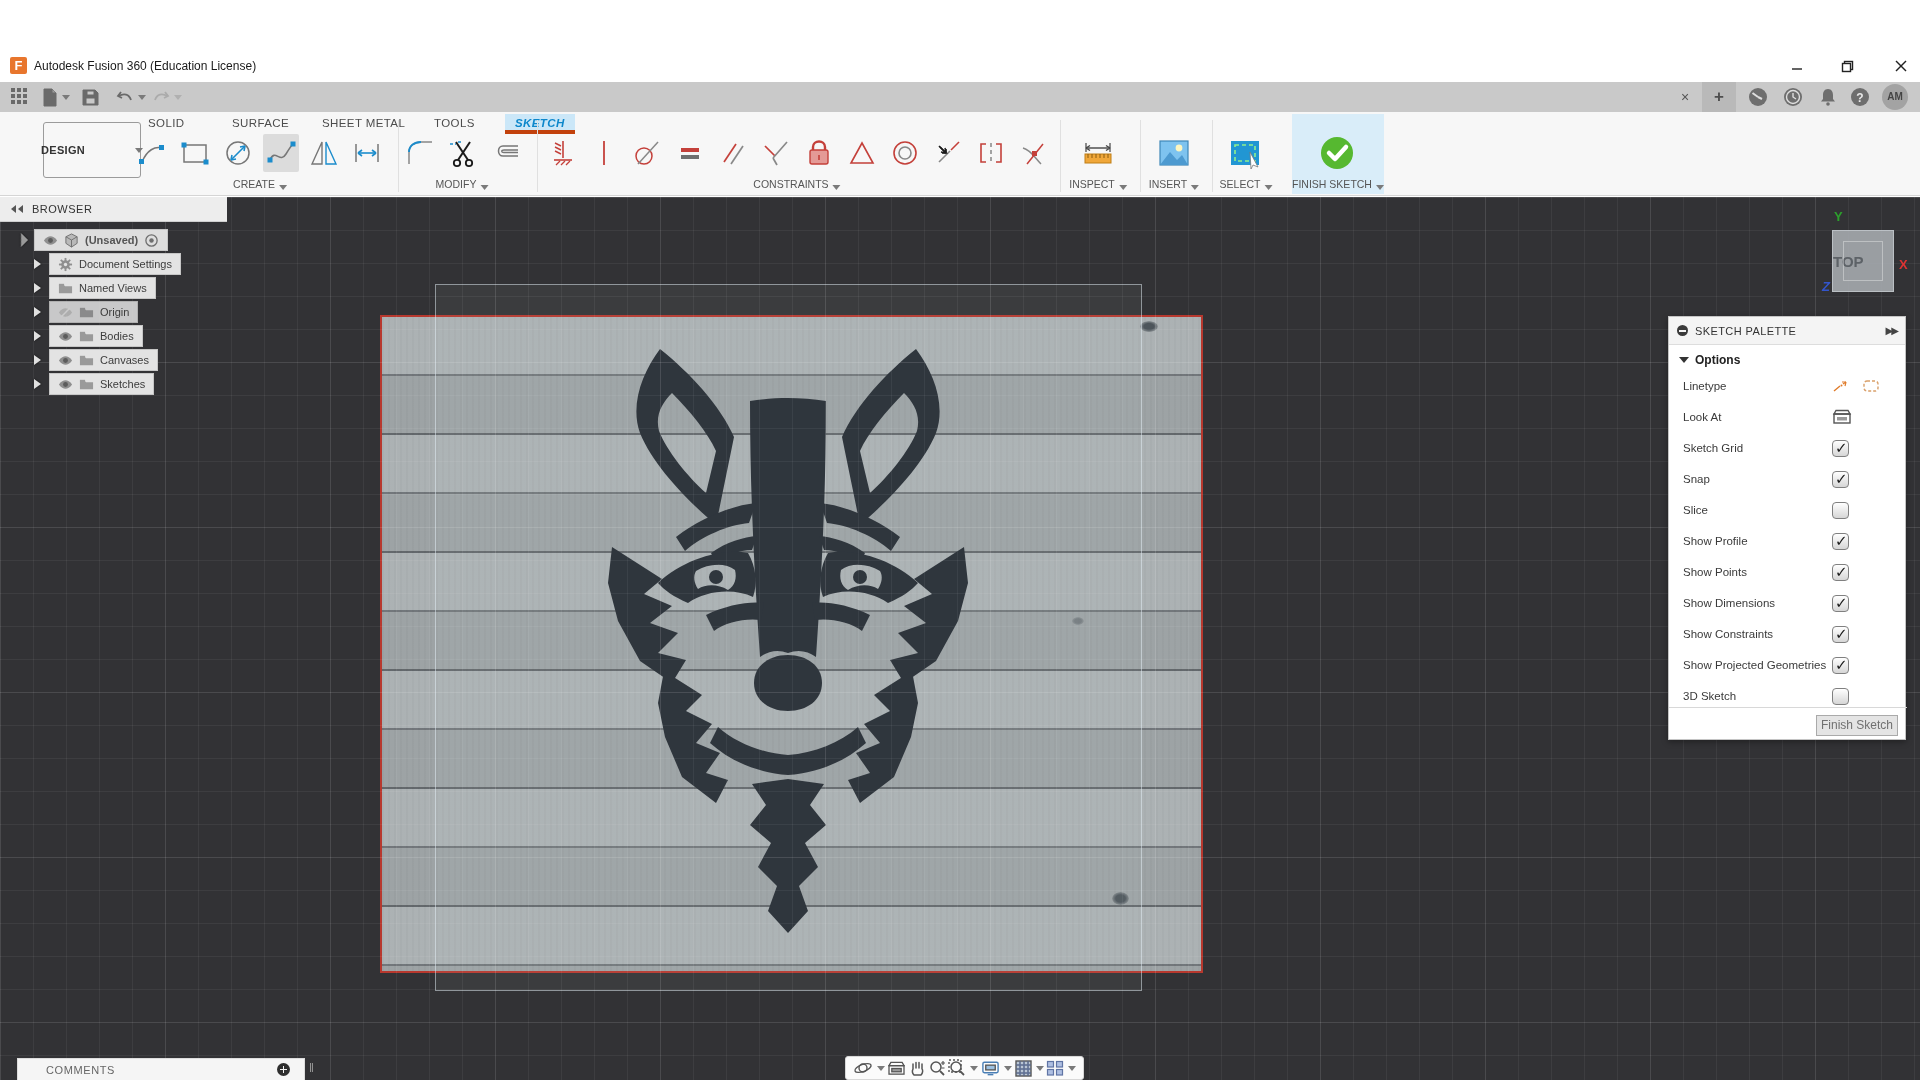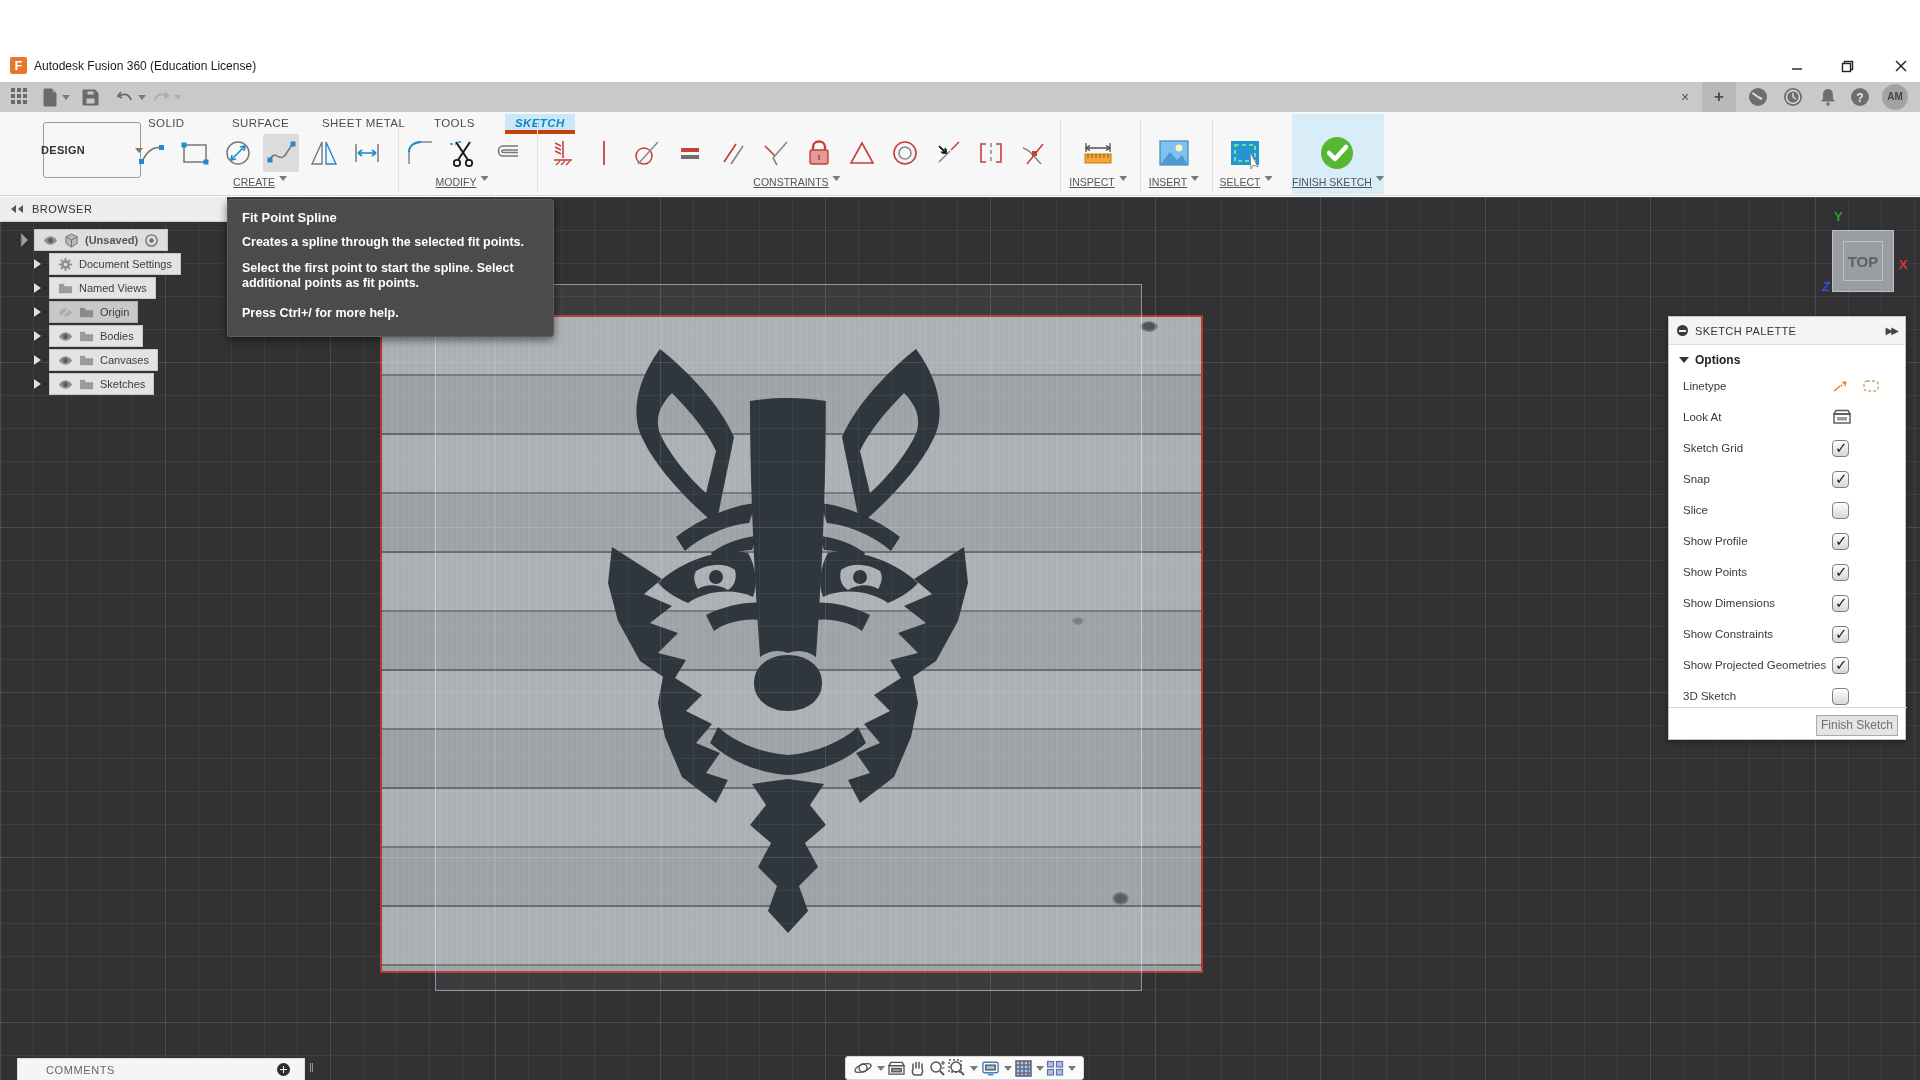--- a/index.html
+++ b/index.html
@@ -27,21 +27,21 @@
   #avatar{position:absolute;left:1882px;top:84px;width:26px;height:26px;border-radius:50%;background:#a3a3a3;color:#444;font-size:10px;font-weight:bold;text-align:center;line-height:26px;}
 
   
   #ribbon{position:absolute;left:0;top:112px;width:1920px;height:84px;background:#f7f7f7;border-bottom:1px solid #d5d5d5;}
   #wsbtn{position:absolute;left:43px;top:10px;width:98px;height:56px;border:1px solid #9b9b9b;border-radius:3px;background:#f7f7f7;display:flex;align-items:center;justify-content:center;font-size:11px;font-weight:bold;color:#333;letter-spacing:.3px;gap:44px;}
   .rtab{position:absolute;top:2px;height:20px;font-size:11.5px;color:#4c4c4c;letter-spacing:.4px;padding:3px 10px;}
   .rtab.active{background:#cbe7f8;color:#0d87cb;border-bottom:4px solid #c2410c;font-weight:bold;font-style:italic;}
   .ricon{position:absolute;top:22px;width:36px;height:38px;display:flex;align-items:center;justify-content:center;}
   .ricon.sel{background:#dcdcdc;border-radius:2px;}
   .rdiv{position:absolute;top:8px;height:72px;width:1px;background:#e0e0e0;}
-  .rgl{position:absolute;top:64px;height:14px;font-size:10.5px;color:#555;white-space:nowrap;transform:translateX(-50%);display:flex;align-items:flex-start;text-decoration:underline;}
+  .rgl{position:absolute;top:64px;height:14px;font-size:10.5px;color:#555;white-space:nowrap;transform:translateX(-50%);display:flex;align-items:flex-end;}
   #finishblock{position:absolute;left:1292px;top:2px;width:92px;height:80px;background:#d9edf9;}
   .ricon svg{overflow:visible;}
 
   
   #viewport{position:absolute;left:0;top:197px;width:1920px;height:883px;background:#323235;overflow:hidden;}
   #plane{position:absolute;left:435px;top:87px;width:707px;height:707px;border:1px solid rgba(230,240,248,.5);background:rgba(200,215,228,.06);z-index:12;}
   #canvasimg{position:absolute;left:380px;top:118px;width:823px;height:658px;border:2px solid #b7382e;z-index:10;
     background:
       repeating-linear-gradient(90deg, rgba(0,0,0,.025) 0 2px, transparent 2px 6px),
       repeating-linear-gradient(180deg, rgba(255,255,255,.06) 0 59px, rgba(0,0,0,.06) 59px 118px),
@@ -64,21 +64,21 @@
   .bexp.open{border:none;width:0;height:0;border-left:10px solid transparent;border-bottom:10px solid #9a9a9a;transform:rotate(-45deg);}
   .bico{width:15px;height:15px;flex:0 0 auto;}
 
   
   #tooltip{position:absolute;left:227px;top:2px;width:327px;background:#4b4b4b;border:1px solid #5c5c5c;border-radius:3px;z-index:40;padding:10px 14px 12px 14px;box-shadow:0 3px 8px rgba(0,0,0,.5);color:#fff;}
   #tooltip .tt-title{font-size:13px;font-weight:bold;margin-bottom:10px;}
   #tooltip p{font-size:12.5px;font-weight:bold;margin:0 0 10px 0;line-height:1.25;}
   #tooltip p:last-child{margin:14px 0 2px 0;}
 
   
-  #viewcube{position:absolute;left:1832px;top:33px;width:62px;height:62px;background:rgba(168,173,178,.88);border:1px solid rgba(220,225,230,.5);z-index:30;display:flex;align-items:center;justify-content:center;font-size:15px;font-weight:bold;color:#5d6267;}
+  #viewcube{position:absolute;left:1832px;top:33px;width:62px;height:62px;background:rgba(168,173,178,.88);border:1px solid rgba(220,225,230,.5);z-index:30;display:flex;align-items:center;font-size:15px;font-weight:bold;color:#5d6267;}
   #viewcube::after{content:"";position:absolute;inset:10px;border:1px solid rgba(255,255,255,.35);}
   .axlab{position:absolute;z-index:30;font-size:13px;font-weight:bold;}
 
   
   #palette{position:absolute;left:1668px;top:119px;width:238px;height:424px;background:#fff;border:1px solid #c4c4c4;z-index:35;box-shadow:0 2px 6px rgba(0,0,0,.35);}
   #palhdr{height:28px;background:#f4f4f4;border-bottom:1px solid #ddd;display:flex;align-items:center;padding:0 8px;gap:7px;font-size:11px;color:#333;letter-spacing:.4px;}
   #palhdr .dot{width:11px;height:11px;border-radius:50%;background:#3a3a3a;position:relative;}
   #palhdr .dot::after{content:"";position:absolute;left:2px;top:4.5px;width:7px;height:2px;background:#f4f4f4;}
   #palhdr .chevr{margin-left:auto;color:#444;font-size:10px;letter-spacing:-2px;}
   #paloptions{position:absolute;left:10px;top:36px;display:flex;align-items:center;gap:6px;font-size:12px;font-weight:bold;color:#222;}
@@ -585,26 +585,20 @@
           <svg class="bico">
             <use href="#s-eye"></use>
           </svg>
           <svg class="bico">
             <use href="#s-folder"></use>
           </svg>
           <span>Sketches</span>
         </span>
     </div>
 
-    <div id="tooltip">
-      <div class="tt-title">Fit Point Spline</div>
-      <p>Creates a spline through the selected fit points.</p>
-      <p>Select the first point to start the spline. Select additional points as fit points.</p>
-      <p>Press Ctrl+/ for more help.</p>
-    </div>
 
     <span class="axlab" style="left:1834px;top:12px;color:#2ca02c">Y</span>
     <span class="axlab" style="left:1899px;top:60px;color:#d33">X</span>
     <span class="axlab" style="left:1822px;top:82px;color:#35c;font-style:italic">Z</span>
     <div id="viewcube">
         <span>TOP</span>
       </div>
 
     <div id="palette">
       <div id="palhdr">

